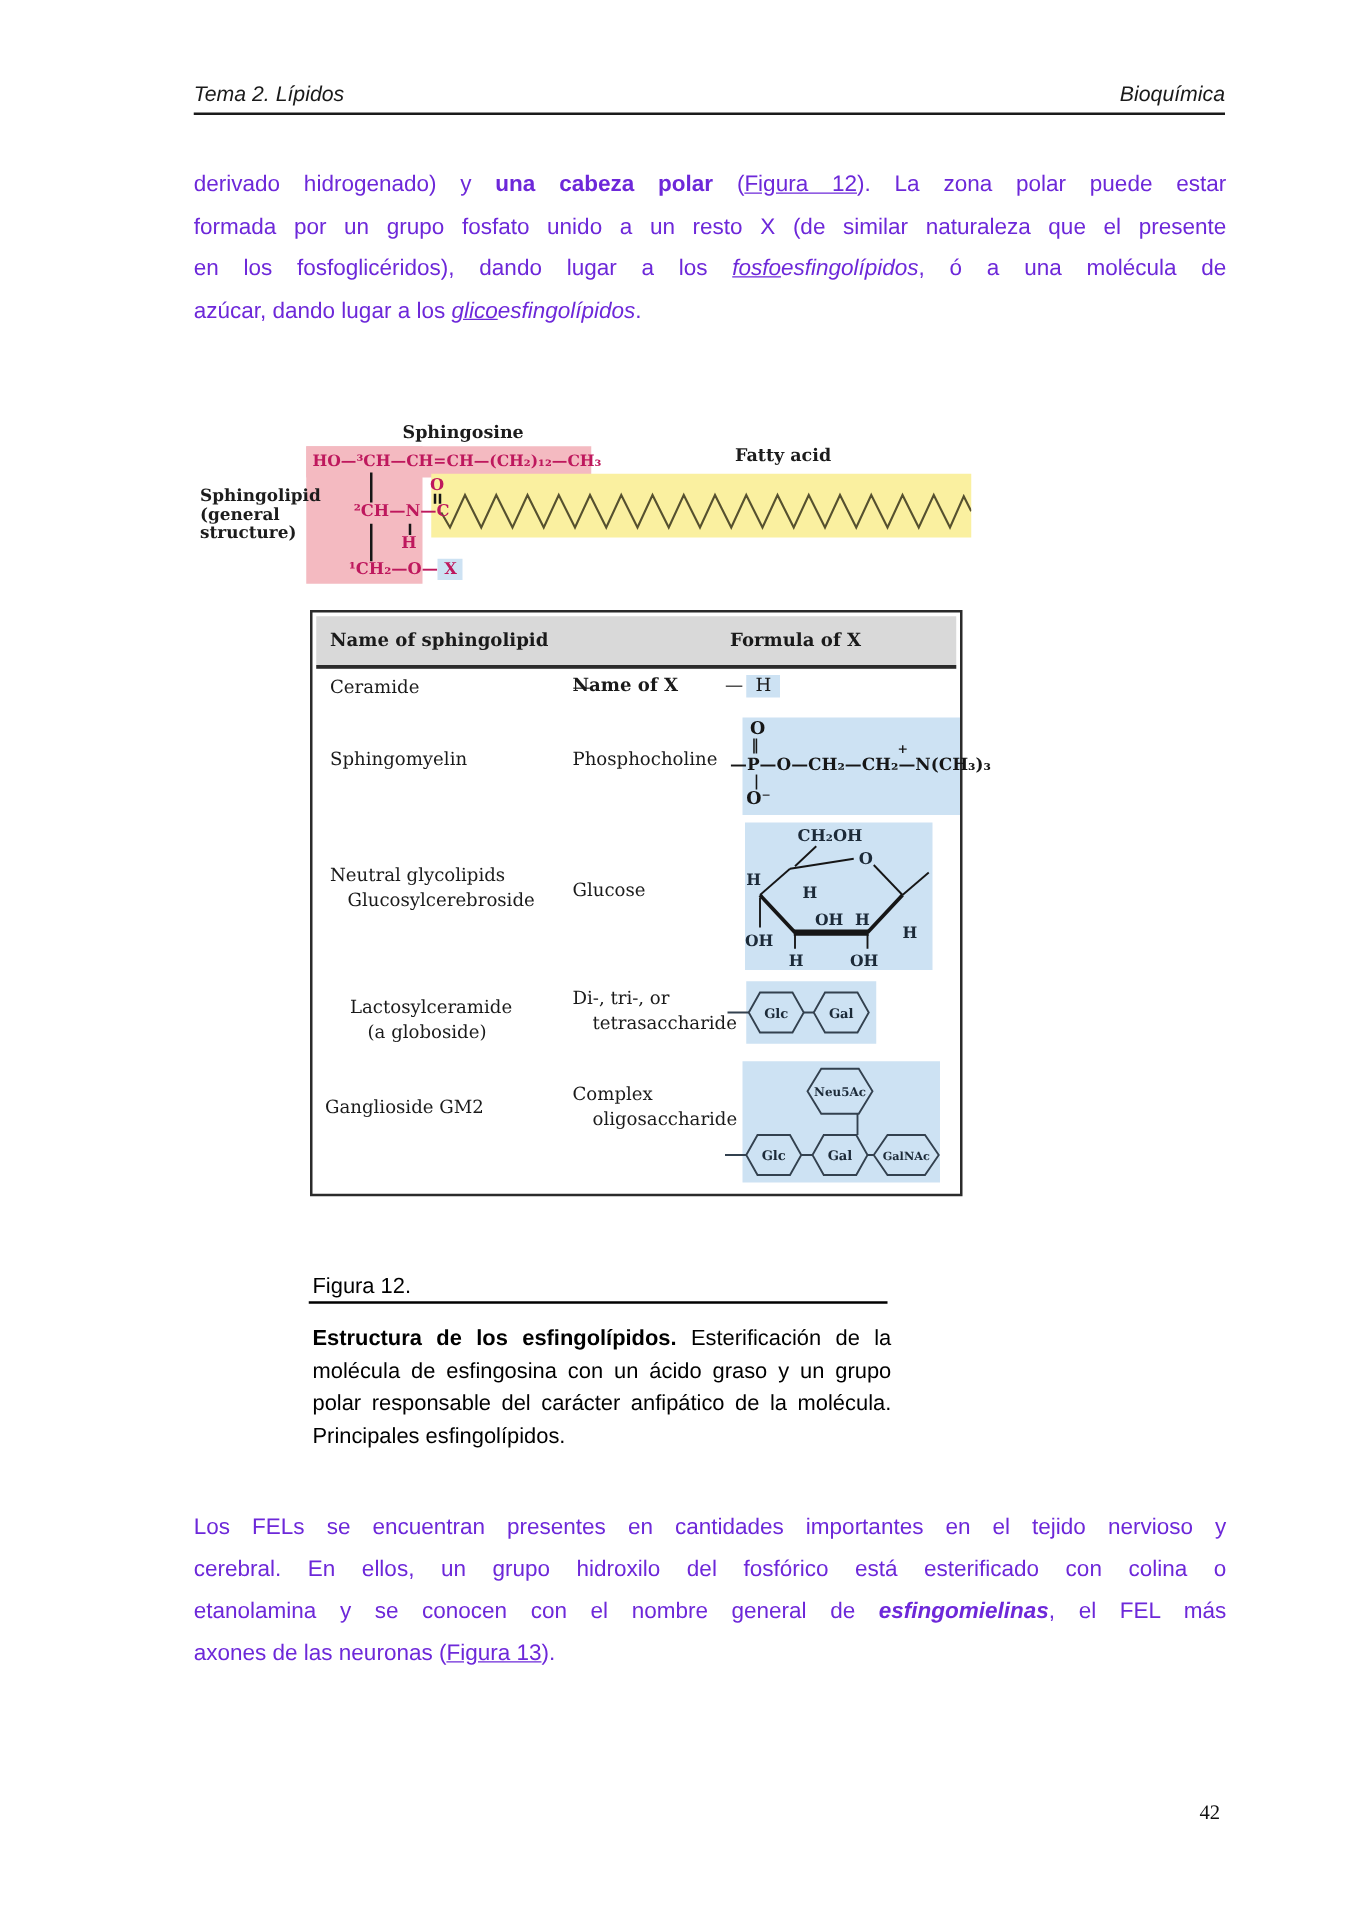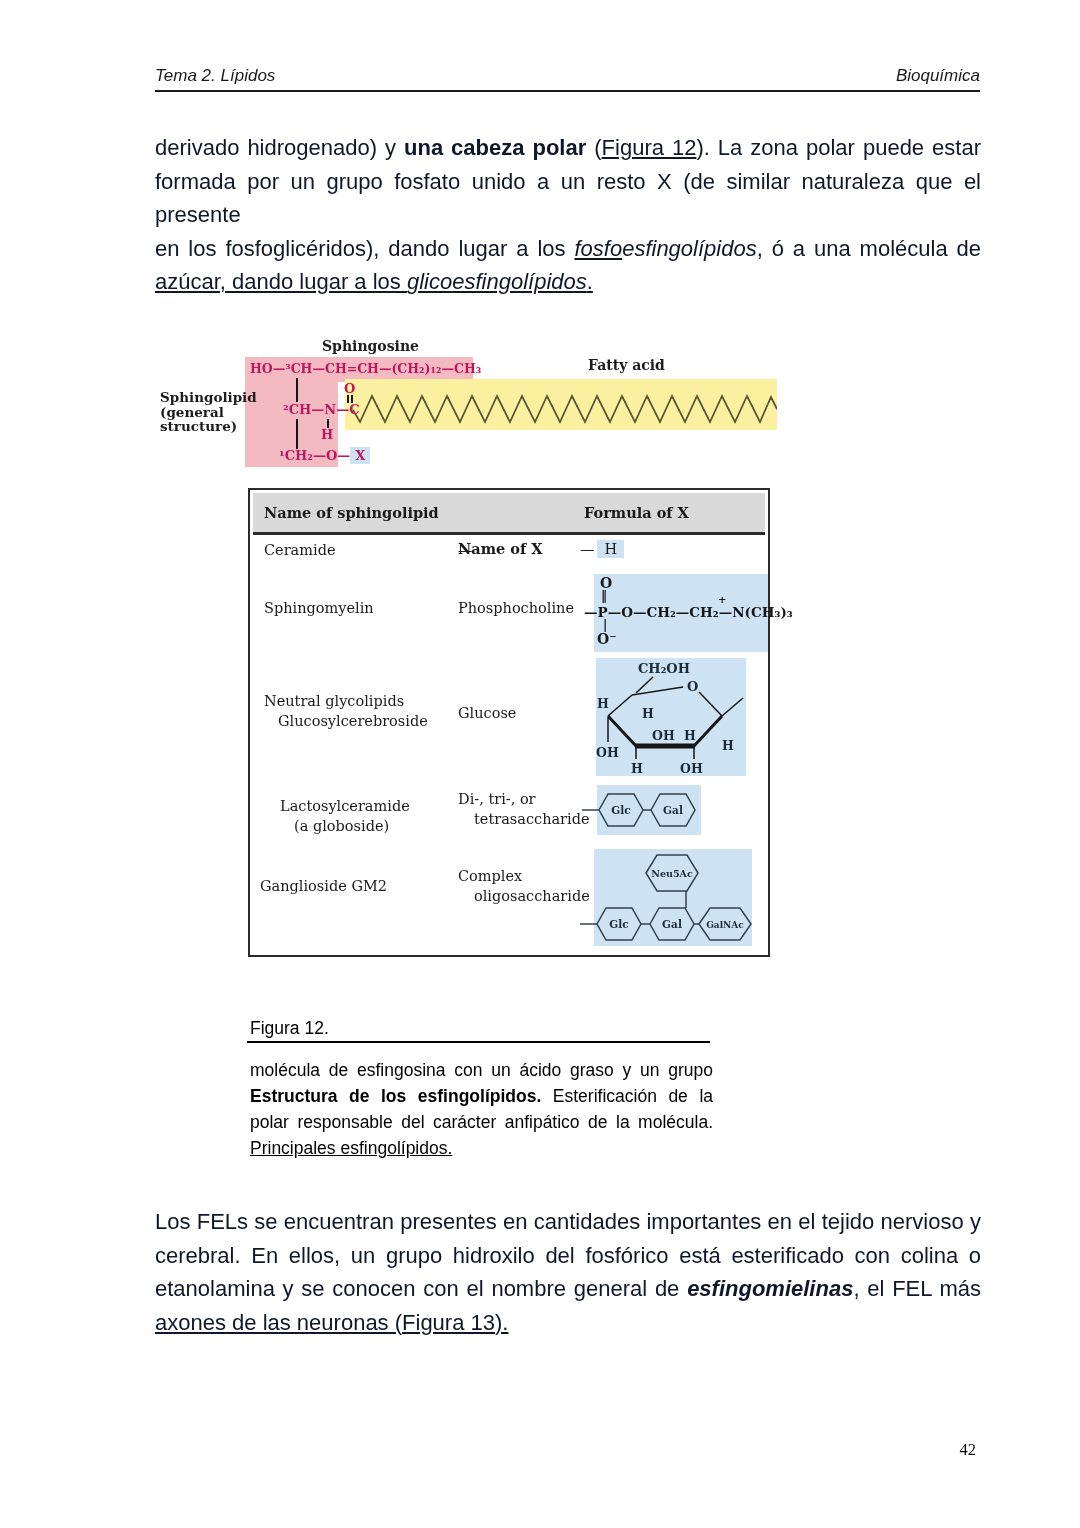--- a/index.html
+++ b/index.html
@@ -9,23 +9,23 @@
     overflow:hidden;
   }
   .abs{position:absolute;}
   
   .doc-header{position:absolute;left:155px;top:66px;width:825px;height:22px;
     font-size:17px;font-style:italic;color:#1a1a1a;}
   .doc-header .hleft{position:absolute;left:0;top:0;}
   .doc-header .hright{position:absolute;right:0;top:0;margin-left:36px;}
   .header-rule{position:absolute;left:155px;top:90px;width:825px;height:2px;background:#1a1a1a;}
   
-  .bodypara{position:absolute;left:155px;width:826px;font-size:22px;line-height:33.5px;color:#0f172a;}
+  .bodypara{position:absolute;left:155px;width:826px;font-size:18px;line-height:33.5px;color:#6d28d9;}
   .jline{text-align:justify;text-align-last:justify;}
-  .jline.last{text-align-last:left;text-decoration:underline;}
+  .jline.last{text-align-last:left;}
   
   .serifb{font-family:"DejaVu Serif",serif;font-weight:bold;color:#1c1c1c;}
   .fig-label{font-size:14px;}
   .side-label{white-space:pre-line;line-height:14.5px;font-size:13.5px;}
   .pink{background:#f4bac1;}
   .yellow{background:#faf0a0;}
   .bluehl{background:#cde2f3;}
   .vline{position:absolute;width:1.5px;background:#161616;}
   .chem{font-family:"DejaVu Serif",serif;font-weight:bold;color:#be185d;font-size:13px;white-space:nowrap;}
   
@@ -177,22 +177,22 @@
       <text x="92" y="30" font-size="9.5" font-weight="bold" text-anchor="middle">Neu5Ac</text>
       <text x="39" y="81" font-size="10.5" font-weight="bold" text-anchor="middle">Glc</text>
       <text x="92" y="81" font-size="10.5" font-weight="bold" text-anchor="middle">Gal</text>
       <text x="145" y="81" font-size="9" font-weight="bold" text-anchor="middle">GalNAc</text>
     </svg>
   </div>
 
   <div class="figura-label">Figura 12.</div>
   <div class="figura-rule"></div>
   <div class="caption">
+      <div class="jline"><span style="font-weight: bold;">Estructura de los esfingolípidos.</span><span> Esterificación de la</span></div>
       <div class="jline"><span>molécula de esfingosina con un ácido graso y un grupo</span></div>
-      <div class="jline"><span style="font-weight: bold;">Estructura de los esfingolípidos.</span><span> Esterificación de la</span></div>
       <div class="jline"><span>polar responsable del carácter anfipático de la molécula.</span></div>
       <div class="jline last"><span>Principales esfingolípidos.</span></div>
     </div>
 
   <div class="bodypara" style="top:1205px;line-height:33.7px;">
       <div class="jline"><span>Los FELs se encuentran presentes en cantidades importantes en el tejido nervioso y</span></div>
       <div class="jline"><span>cerebral. En ellos, un grupo hidroxilo del fosfórico está esterificado con colina o</span></div>
       <div class="jline"><span>etanolamina y se conocen con el nombre general de </span><span style="font-weight: bold; font-style: italic;">esfingomielinas</span><span>, el FEL más</span></div>
       <div class="jline last"><span>axones de las neuronas (</span><span style="text-decoration: underline;">Figura 13</span><span>).</span></div>
     </div>

